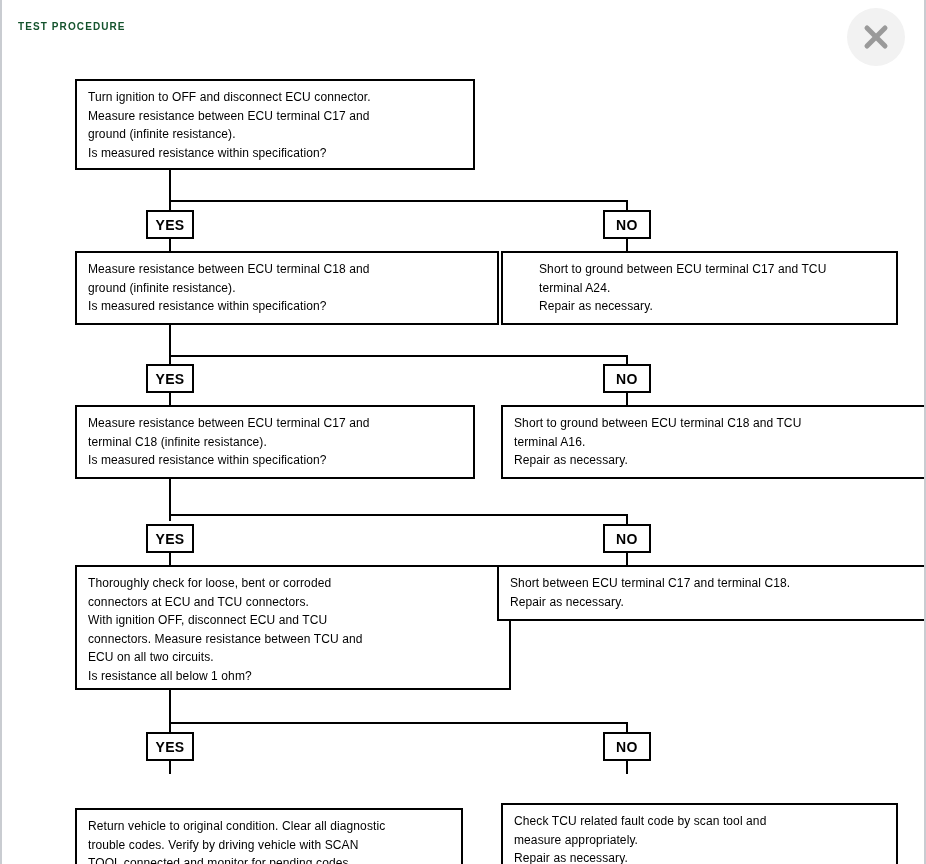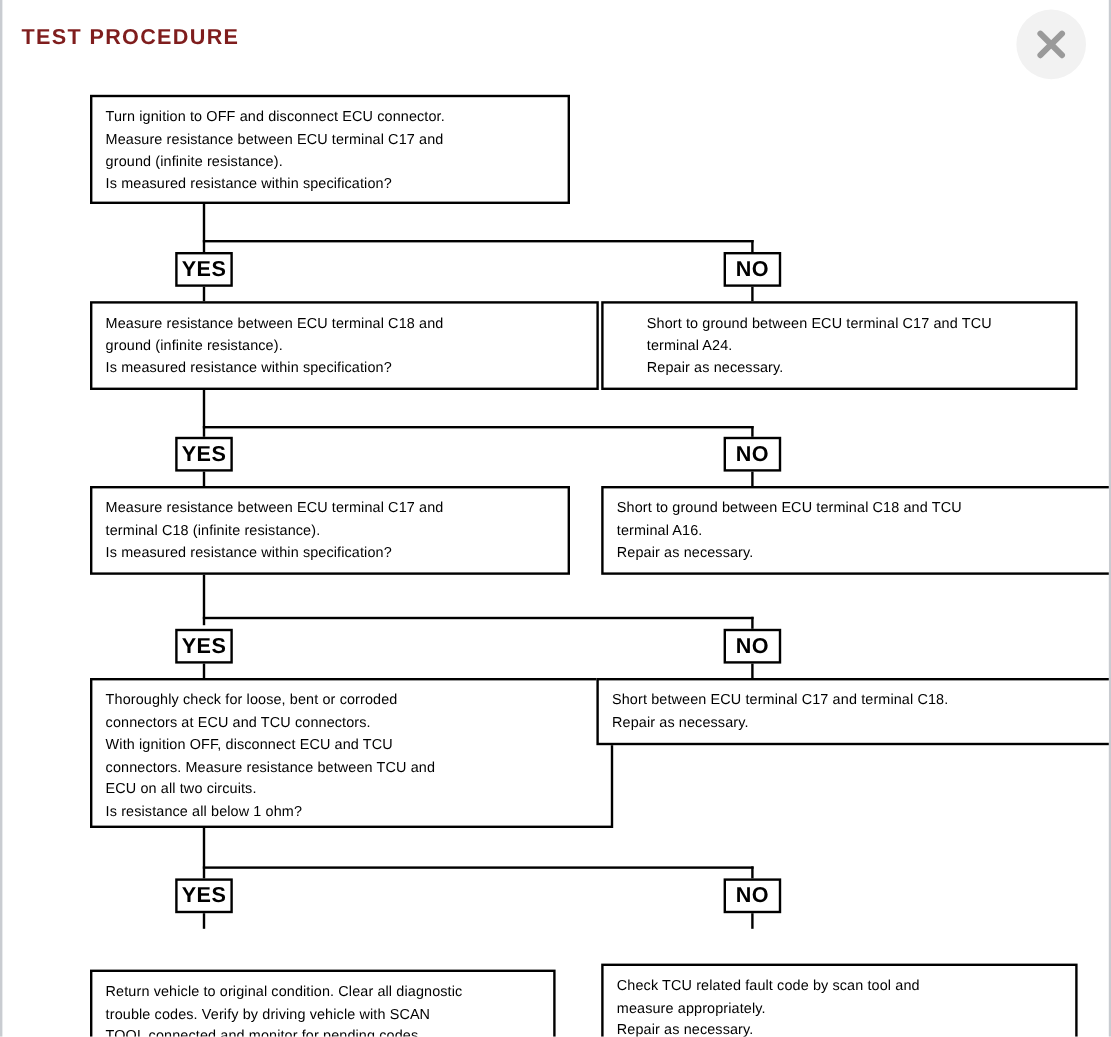--- a/index.html
+++ b/index.html
@@ -19,24 +19,24 @@
     overflow: hidden;
     box-sizing: border-box;
     border-left: 2px solid #c9ccd1;
     border-right: 2px solid #c9ccd1;
   }
   
   #page-title {
     position: absolute;
     left: 16px;
     top: 21px;
-    font-size: 18px;
+    font-size: 10px;
     font-weight: bold;
     letter-spacing: 1.1px;
-    color: #7f1d1d;
+    color: #14532d;
     white-space: nowrap;
   }
   #close-button {
     position: absolute;
     left: 845px;
     top: 8px;
     width: 58px;
     height: 58px;
     border-radius: 50%;
     background: #f2f2f2;
@@ -59,21 +59,21 @@
     white-space: pre-line;
     letter-spacing: 0.1px;
     z-index: 3;
   }
   .decision-chip {
     position: absolute;
     box-sizing: border-box;
     border: 2px solid #000000;
     background: #ffffff;
     color: #000000;
-    font-size: 18px;
+    font-size: 14px;
     font-weight: bold;
     letter-spacing: 0.4px;
     display: flex;
     align-items: center;
     justify-content: center;
     z-index: 4;
   }
   
   .line-v {
     position: absolute;

